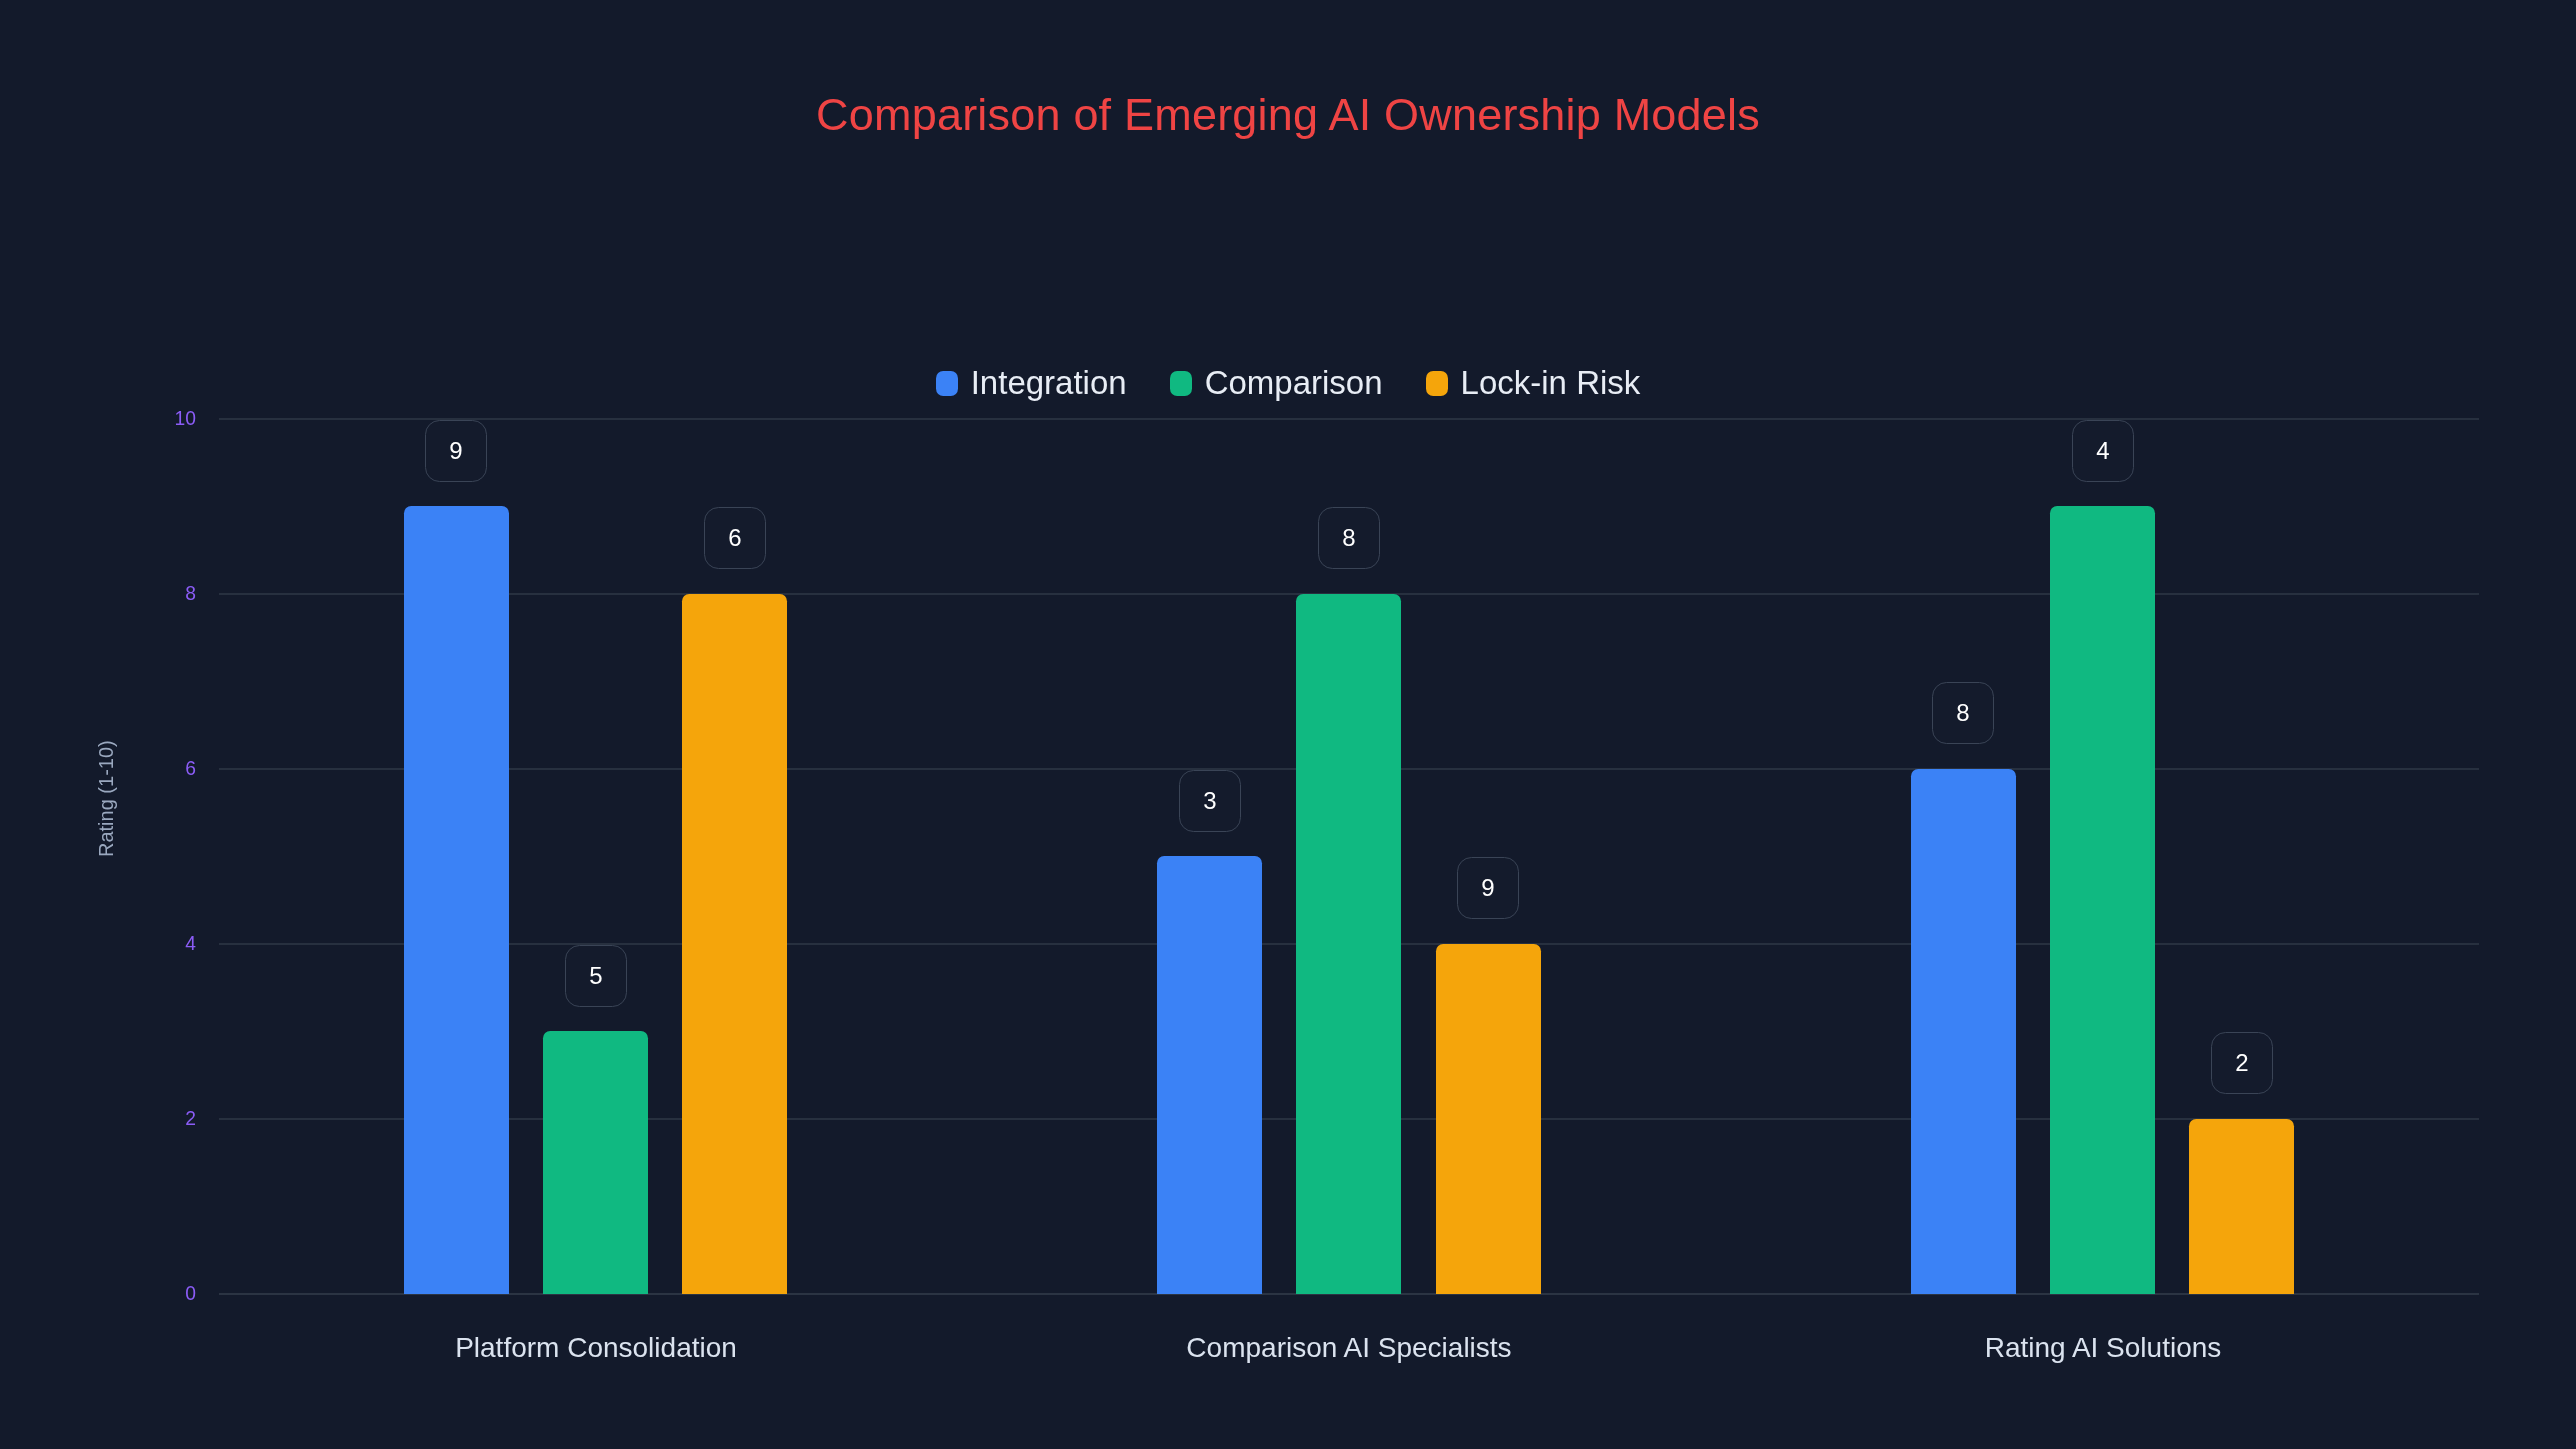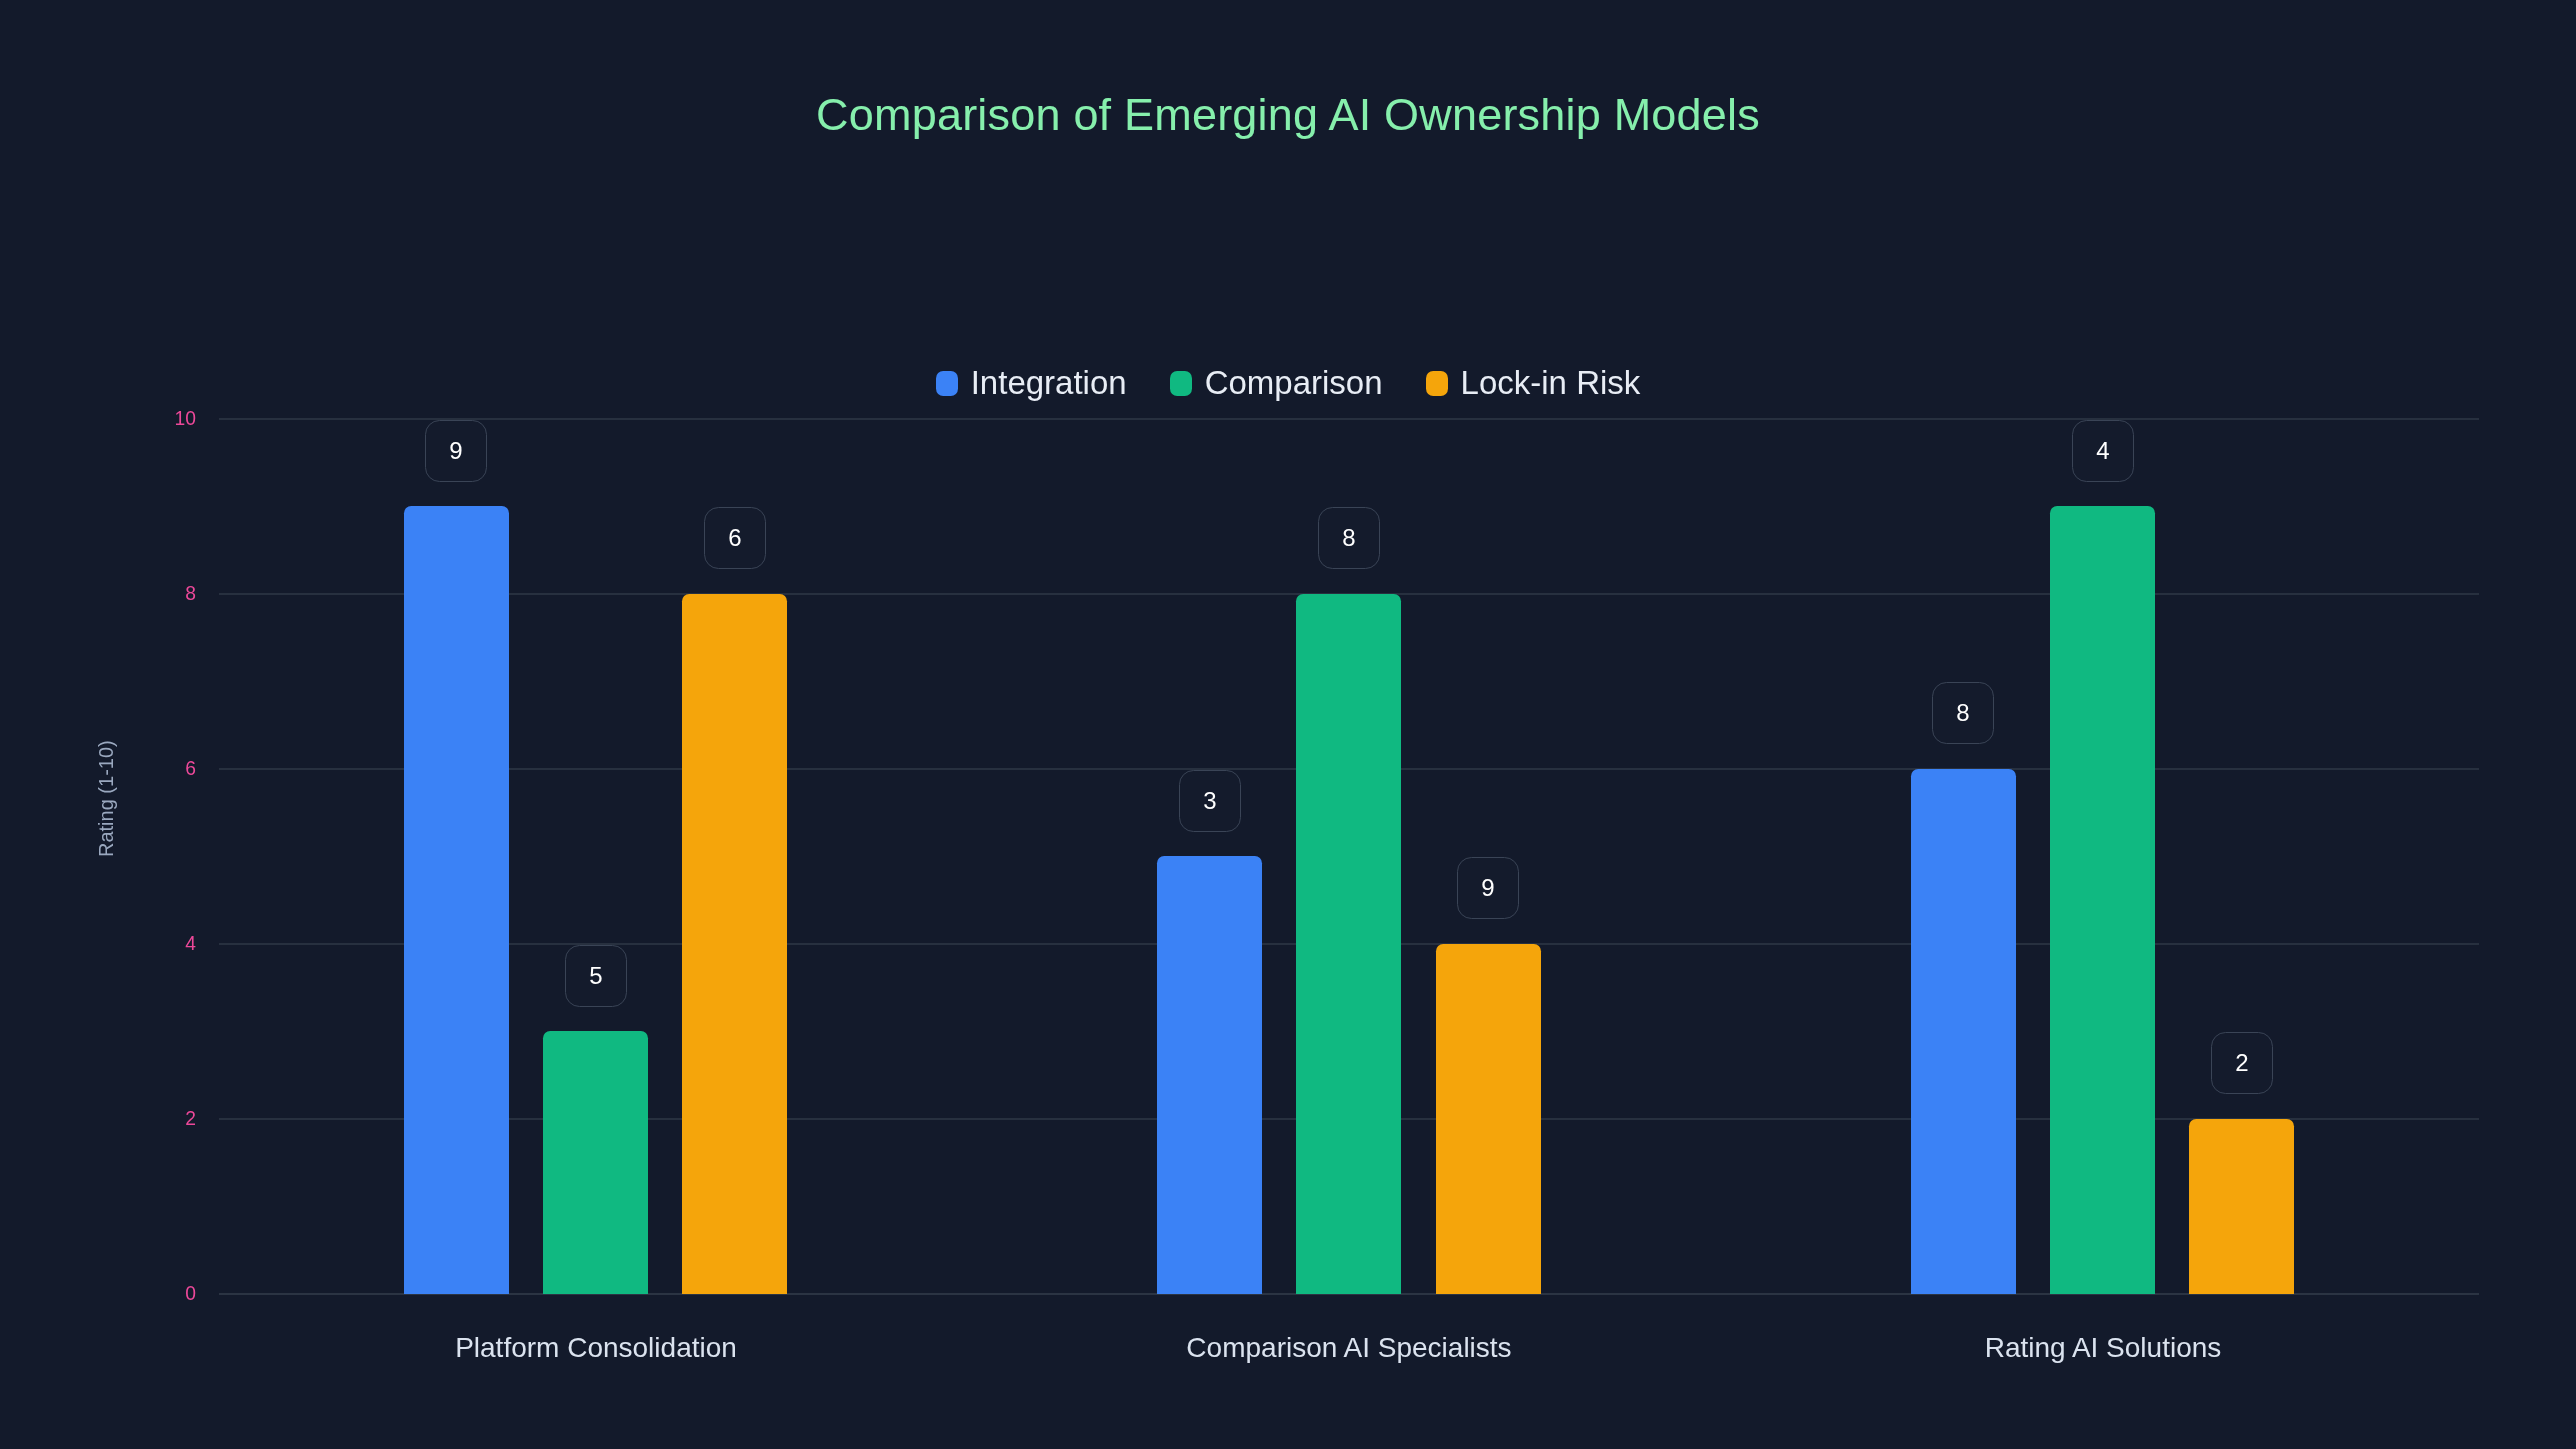--- a/index.html
+++ b/index.html
@@ -20,21 +20,21 @@
     inset: 0;
   }
 
   
   .chart-title {
     position: absolute;
     top: 89px;
     left: 0;
     width: 2576px;
     text-align: center;
-    color: #86efac;
+    color: #ef4444;
     font-size: 45px;
     font-weight: 400;
     letter-spacing: 0.2px;
     white-space: nowrap;
   }
   .chart-subtitle {
     position: absolute;
     top: 243px;
     left: 0;
     width: 2576px;
@@ -86,21 +86,21 @@
     left: 0;
     width: 100%;
     height: 1.6px;
     background: #27303f;
   }
   .gridline.baseline {
     background: #2b3443;
   }
   .ytick-label {
     position: absolute;
-    color: #ec4899;
+    color: #8b5cf6;
     font-size: 19.3px;
     text-align: right;
     width: 72px;
     transform: translateY(-50%);
     left: -95px;
   }
 
   .axis-label-y {
     position: absolute;
     left: 95px;

